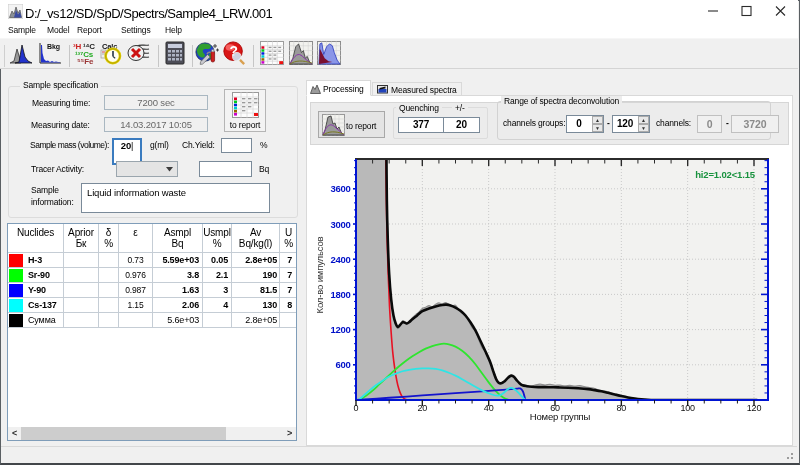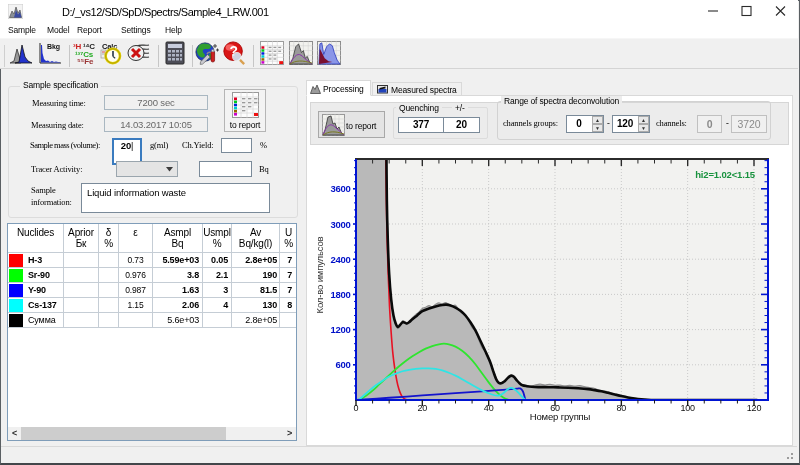--- a/index.html
+++ b/index.html
@@ -1,31 +1,31 @@
 <!DOCTYPE html>
 <html><head>
 <meta charset="utf-8">
 <style>
 * { margin:0; padding:0; box-sizing:border-box; }
 html,body { width:800px; height:465px; overflow:hidden; }
 body { font-family:"Liberation Sans", sans-serif; font-size:8.5px; letter-spacing:-0.15px; color:#000; background:#f0f0f0; position:relative; }
 .abs { position:absolute; }
 #win { position:absolute; left:0; top:0; width:800px; height:465px; border:1px solid #5a5f63; border-bottom:2px solid #42464a; background:#f0f0f0; }
 #titlebar { position:absolute; left:0; top:0; width:798px; height:22px; background:#ffffff; }
-#titletext { position:absolute; left:25px; top:6px; font-size:11px; letter-spacing:-0.45px; color:#000;margin-left:37px; }
+#titletext { position:absolute; left:25px; top:6px; font-size:13px; letter-spacing:-0.45px; color:#000; }
 #menubar { position:absolute; left:0; top:22px; width:798px; height:16px; background:#ffffff; }
 .menuitem { position:absolute; top:25px; font-size:8.5px; color:#0a0a0a; }
 #toolbar { position:absolute; left:0; top:38px; width:798px; height:31px; background:#f0f0f0; border-bottom:1px solid #d4d4d4; border-top:1px solid #f6f6f6; }
 .ticon { position:absolute; top:3px; width:24px; height:24px; }
 .tsep { position:absolute; top:45px; width:1px; height:22px; background:#c6c6c6; }
 .grouplbl { position:absolute; background:#f0f0f0; padding:0 3px; font-size:8.5px; }
 .groupbox { position:absolute; border:1px solid #dcdcdc; border-radius:3px; }
 .field { position:absolute; border:1px solid #a9b7c1; background:#f0f0f0; text-align:center; font-weight:normal; color:#686868; font-size:9.5px; }
 .winput { position:absolute; border:1px solid #7a8a99; background:#fff; }
-label.lbl { position:absolute; font-size:8.5px; color:#000;font-family:Liberation Serif, serif; }
+label.lbl { position:absolute; font-size:8.5px; color:#000; }
 </style>
 </head>
 <body>
 <div id="win"></div>
 
 <div id="titlebar"></div>
 <svg class="abs" style="left:8px;top:4px" width="15" height="15" viewBox="0 0 15 15">
   <rect x="0" y="0" width="15" height="15" fill="#f3f3f3" stroke="#cccccc" stroke-width="1"></rect>
   <path d="M1.5,13.5 L4,7 L6,10 L8,3 L10,9 L12,6 L13.5,13.5 Z" fill="#8a8f96" stroke="#555" stroke-width="0.7"></path>
   <path d="M6,13.5 L8,6 L10,10.5 L12,8 L13.5,13.5 Z" fill="#3a4aa0"></path>
@@ -383,21 +383,21 @@
 <div class="abs" style="left:592px;top:116px;width:11px;height:8px;background:#e8e8e8;border:1px solid #ababab;font-size:5px;text-align:center;line-height:7px;color:#333">▲</div>
 <div class="abs" style="left:592px;top:124px;width:11px;height:8px;background:#e8e8e8;border:1px solid #ababab;font-size:5px;text-align:center;line-height:7px;color:#333">▼</div>
 <label class="lbl" style="left:607px;top:118px;font-weight:bold">-</label>
 <div class="abs" style="left:612px;top:115px;width:38px;height:18px;background:#fff;border:1px solid #7a8a99"></div>
 <div class="abs" style="left:612px;top:115px;width:26px;text-align:center;font-size:10px;font-weight:bold;line-height:18px">120</div>
 <div class="abs" style="left:638px;top:116px;width:11px;height:8px;background:#e8e8e8;border:1px solid #ababab;font-size:5px;text-align:center;line-height:7px;color:#333">▲</div>
 <div class="abs" style="left:638px;top:124px;width:11px;height:8px;background:#e8e8e8;border:1px solid #ababab;font-size:5px;text-align:center;line-height:7px;color:#333">▼</div>
 <label class="lbl" style="left:656px;top:118px">channels:</label>
 <div class="abs" style="left:697px;top:115px;width:25px;height:18px;background:#f0f0f0;border:1px solid #c0c0c0;text-align:center;font-size:10.5px;font-weight:bold;color:#8a8a8a;line-height:17px">0</div>
 <label class="lbl" style="left:726px;top:118px;font-weight:bold">-</label>
-<div class="abs" style="left:731px;top:115px;width:36px;height:18px;background:#f0f0f0;border:1px solid #c0c0c0;text-align:center;font-size:10.5px;font-weight:normal;color:#8a8a8a;line-height:17px">3720</div>
+<div class="abs" style="left:731px;top:115px;width:48px;height:18px;background:#f0f0f0;border:1px solid #c0c0c0;text-align:center;font-size:10.5px;font-weight:bold;color:#8a8a8a;line-height:17px">3720</div>
 
 <svg class="abs" style="left:312px;top:148px" width="480" height="298" viewBox="0 0 480 298">
 <rect x="0" y="0" width="478" height="294" fill="#ffffff"></rect>
 <rect x="44" y="12" width="412" height="240" fill="#f2f2f0"></rect>
 <g stroke="#c9c9c9" stroke-width="1" stroke-dasharray="1,2">
       <line x1="110.33" y1="12" x2="110.33" y2="252"></line>
       <line x1="176.67" y1="12" x2="176.67" y2="252"></line>
       <line x1="243.0" y1="12" x2="243.0" y2="252"></line>
       <line x1="309.34" y1="12" x2="309.34" y2="252"></line>
       <line x1="375.67" y1="12" x2="375.67" y2="252"></line>

